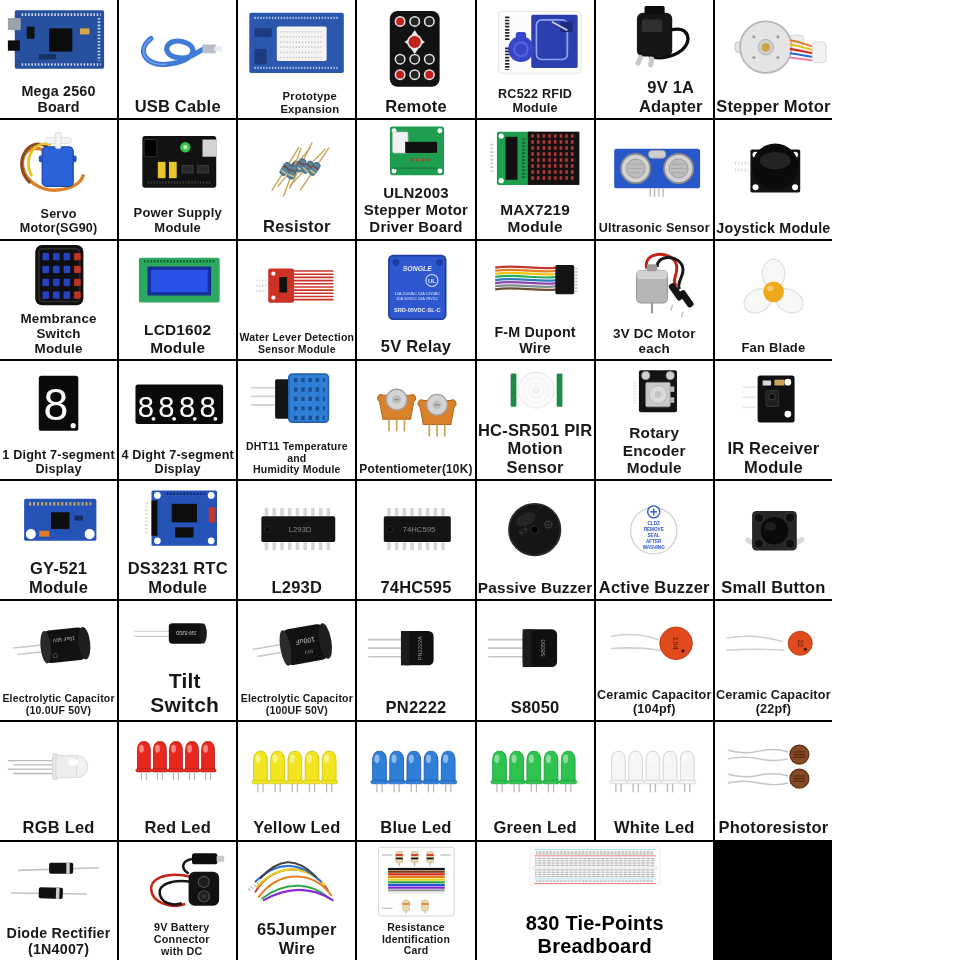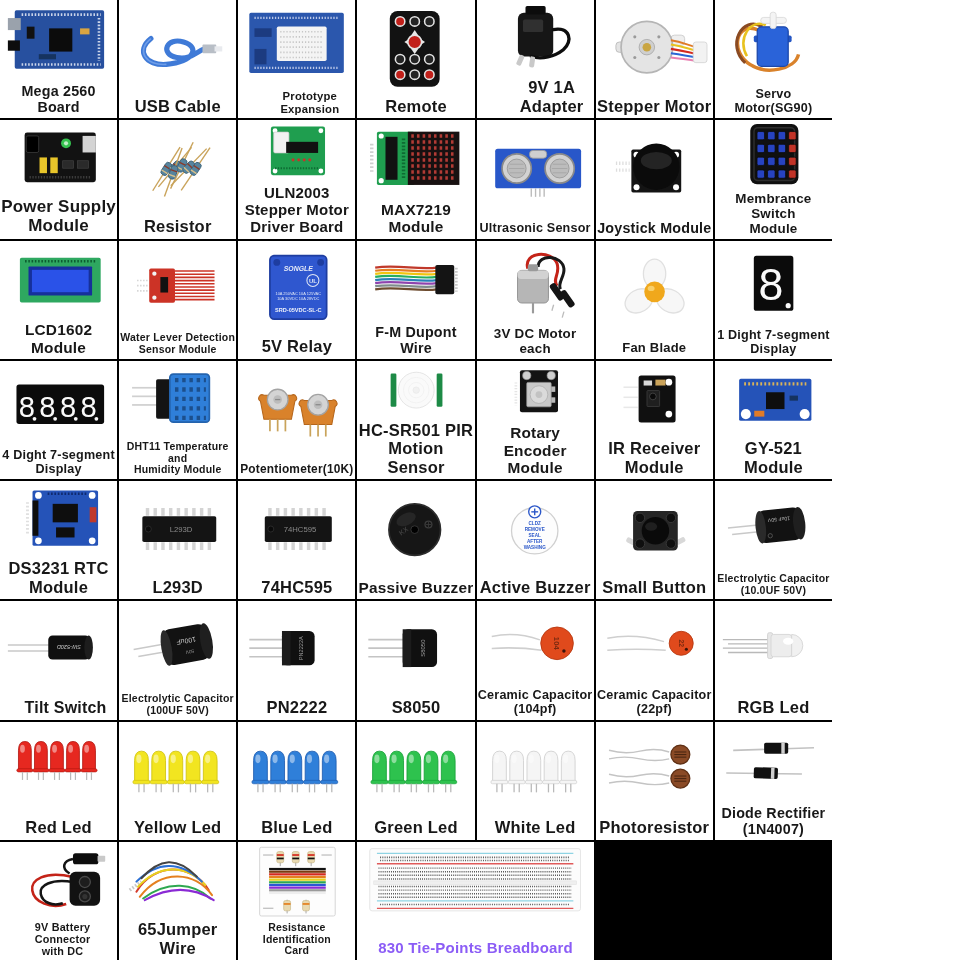--- a/index.html
+++ b/index.html
@@ -98,20 +98,39 @@
           <circle cx="49" cy="76" r="5.5" fill="#c2201a" stroke="#e4e4e4" stroke-width="1.8"></circle>
           <circle cx="66" cy="76" r="5.5" fill="#242424" stroke="#e4e4e4" stroke-width="1.8"></circle>
           <circle cx="83" cy="76" r="5.5" fill="#c2201a" stroke="#e4e4e4" stroke-width="1.8"></circle>
         </svg>
       </div>
     <div class="label" style="font-size: 16.5px;">
         <div>Remote</div>
       </div>
   </div>
 
+  <div class="cell">
+    <div class="img">
+        <svg viewBox="0 0 134 92" preserveAspectRatio="xMidYMid meet" xmlns="http://www.w3.org/2000/svg">
+          <rect x="24" y="8" width="96" height="72" rx="3" fill="#fcfcfc" stroke="#e2e2e2"></rect>
+          <line x1="34" y1="14" x2="34" y2="42" stroke="#222" stroke-width="5" stroke-dasharray="2 1.6"></line>
+          <line x1="34" y1="50" x2="34" y2="76" stroke="#222" stroke-width="5" stroke-dasharray="2 1.6"></line>
+          <rect x="62" y="12" width="54" height="62" rx="2" fill="#2b3fae"></rect>
+          <rect x="68" y="18" width="36" height="46" rx="6" fill="none" stroke="#93a5ee" stroke-width="2"></rect>
+          <rect x="96" y="20" width="14" height="12" fill="#1c2a80"></rect>
+          <circle cx="50" cy="52" r="15" fill="#3946c8"></circle>
+          <circle cx="50" cy="52" r="8" fill="none" stroke="#5a68e0" stroke-width="2"></circle>
+          <rect x="44" y="32" width="12" height="10" rx="3" fill="#3946c8"></rect>
+          <line x1="86" y1="20" x2="104" y2="30" stroke="#cfcfcf" stroke-width="2"></line>
+        </svg>
+      </div>
+    <div class="label" style="font-size: 12.6px;">
+        <div>RC522 RFID Module</div>
+      </div>
+  </div>
 
   <div class="cell">
     <div class="img">
         <svg viewBox="0 0 134 92" preserveAspectRatio="xMidYMid meet" xmlns="http://www.w3.org/2000/svg">
           <rect x="46" y="14" width="42" height="52" rx="7" fill="#161616"></rect>
           <rect x="55" y="6" width="24" height="10" rx="2" fill="#0c0c0c"></rect>
           <rect x="52" y="22" width="24" height="15" rx="2" fill="#303030"></rect>
           <path d="M88 34 C108 30 112 48 100 58 C90 66 74 70 62 66" fill="none" stroke="#0d0d0d" stroke-width="4" stroke-linecap="round"></path>
           <rect x="46" y="64" width="6" height="13" rx="2" transform="rotate(24 49 70)" fill="#c9c9c9"></rect>
           <rect x="60" y="66" width="6" height="13" rx="2" transform="rotate(8 63 72)" fill="#c9c9c9"></rect>
@@ -172,21 +191,21 @@
           <circle cx="76" cy="27" r="6" fill="#35c24f"></circle>
           <circle cx="76" cy="27" r="2.5" fill="#bff0c6"></circle>
           <rect x="28" y="18" width="15" height="20" rx="2" fill="#000" stroke="#3a3a3a"></rect>
           <rect x="44" y="44" width="9" height="19" fill="#e8c52a"></rect>
           <rect x="57" y="44" width="9" height="19" fill="#e8c52a"></rect>
           <rect x="72" y="48" width="13" height="9" fill="#2a2a2a" stroke="#444" stroke-width="0.8"></rect>
           <rect x="90" y="48" width="13" height="9" fill="#2a2a2a" stroke="#444" stroke-width="0.8"></rect>
           <line x1="32" y1="68" x2="106" y2="68" stroke="#3c3c3c" stroke-width="3" stroke-dasharray="1.6 1.8"></line>
         </svg>
       </div>
-    <div class="label" style="font-size: 17px;">
+    <div class="label" style="font-size: 13px;">
         <div>Power Supply Module</div>
       </div>
   </div>
 
   <div class="cell">
     <div class="img">
         <svg viewBox="0 0 134 92" preserveAspectRatio="xMidYMid meet" xmlns="http://www.w3.org/2000/svg">
           <g transform="rotate(-58 54 46)">
  <line x1="24" y1="46" x2="84" y2="46" stroke="#c9a35a" stroke-width="1.6"></line>
  <rect x="46" y="42" width="16" height="8" rx="3.5" fill="#57849e" stroke="#3c6277" stroke-width="1"></rect>
@@ -756,21 +775,21 @@
   <div class="cell">
     <div class="img">
         <svg viewBox="0 0 134 92" preserveAspectRatio="xMidYMid meet" xmlns="http://www.w3.org/2000/svg">
           <line x1="8" y1="40" x2="57" y2="40" stroke="#c9c9c9" stroke-width="1.6"></line>
           <line x1="8" y1="47" x2="57" y2="47" stroke="#c9c9c9" stroke-width="1.6"></line>
           <rect x="55" y="29" width="48" height="28" rx="5" fill="#0f0f0f"></rect>
           <ellipse cx="102" cy="43" rx="5" ry="14" fill="#1d1d1d"></ellipse>
           <text x="79" y="46" text-anchor="middle" font-size="6.5" font-style="italic" fill="#c9c9c9" transform="rotate(180 79 43)">SW-520D</text>
         </svg>
       </div>
-    <div class="label" style="font-size: 16px; padding-left: 15px;">
+    <div class="label" style="font-size: 21px; padding-left: 15px;">
         <div>Tilt Switch</div>
       </div>
   </div>
 
   <div class="cell">
     <div class="img">
         <svg viewBox="0 0 134 92" preserveAspectRatio="xMidYMid meet" xmlns="http://www.w3.org/2000/svg">
           <g transform="rotate(-10 64 45)">
             <line x1="16" y1="40" x2="54" y2="40" stroke="#c9c9c9" stroke-width="1.8"></line>
             <line x1="20" y1="49" x2="54" y2="49" stroke="#c9c9c9" stroke-width="1.8"></line>
@@ -1179,17 +1198,17 @@
           <rect x="10" y="47.5" width="254" height="4.5" fill="#efefef" stroke="#e2e2e2" stroke-width="0.8"></rect>
           <line x1="16" y1="54.5" x2="258" y2="54.5" stroke="#444" stroke-width="1.8" stroke-dasharray="1.1 1.5"></line>
           <line x1="16" y1="59" x2="258" y2="59" stroke="#444" stroke-width="1.8" stroke-dasharray="1.1 1.5"></line>
           <line x1="16" y1="63.5" x2="258" y2="63.5" stroke="#444" stroke-width="1.8" stroke-dasharray="1.1 1.5"></line>
           <line x1="16" y1="68" x2="258" y2="68" stroke="#444" stroke-width="1.8" stroke-dasharray="1.1 1.5"></line>
           <line x1="14" y1="72.5" x2="260" y2="72.5" stroke="#8fd4e4" stroke-width="1.6"></line>
           <line x1="18" y1="77" x2="256" y2="77" stroke="#555" stroke-width="2" stroke-dasharray="1.2 1.6"></line>
           <line x1="14" y1="82" x2="260" y2="82" stroke="#e05a5a" stroke-width="1.6"></line>
         </svg>
       </div>
-    <div class="label" style="font-size: 15px; color: #8b5cf6; margin-top: 24px;">
+    <div class="label" style="font-size: 20px; color: #000000; margin-top: 24px;">
         <div>830 Tie-Points Breadboard</div>
       </div>
   </div>
 </div>
 
 </body></html>

